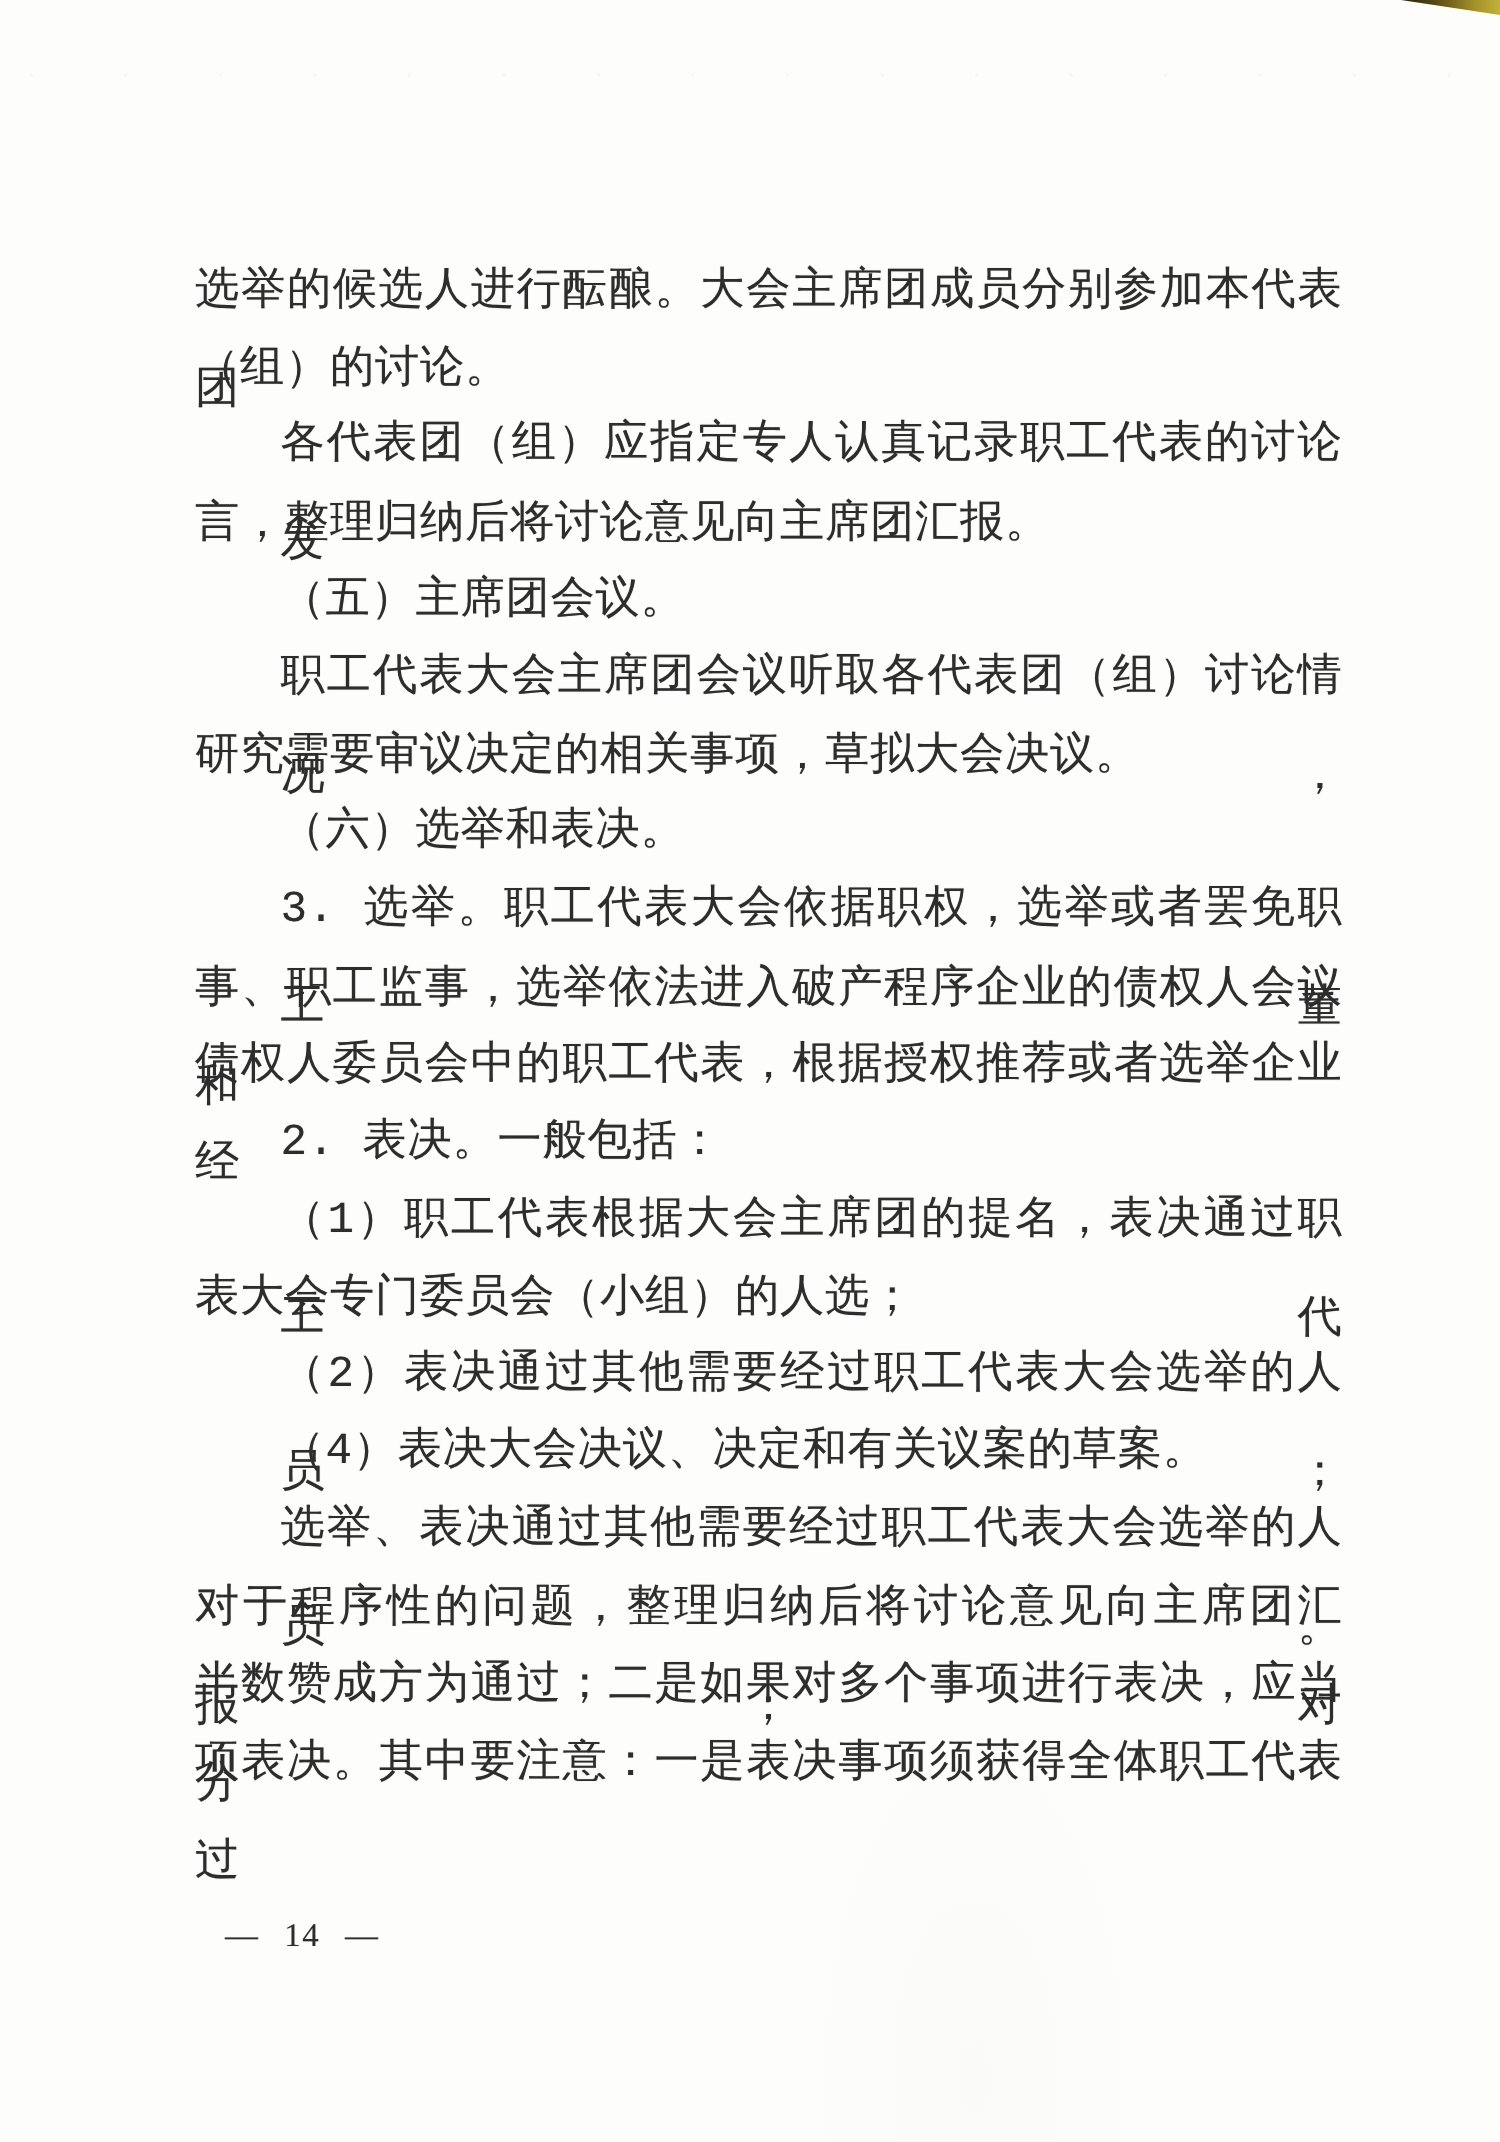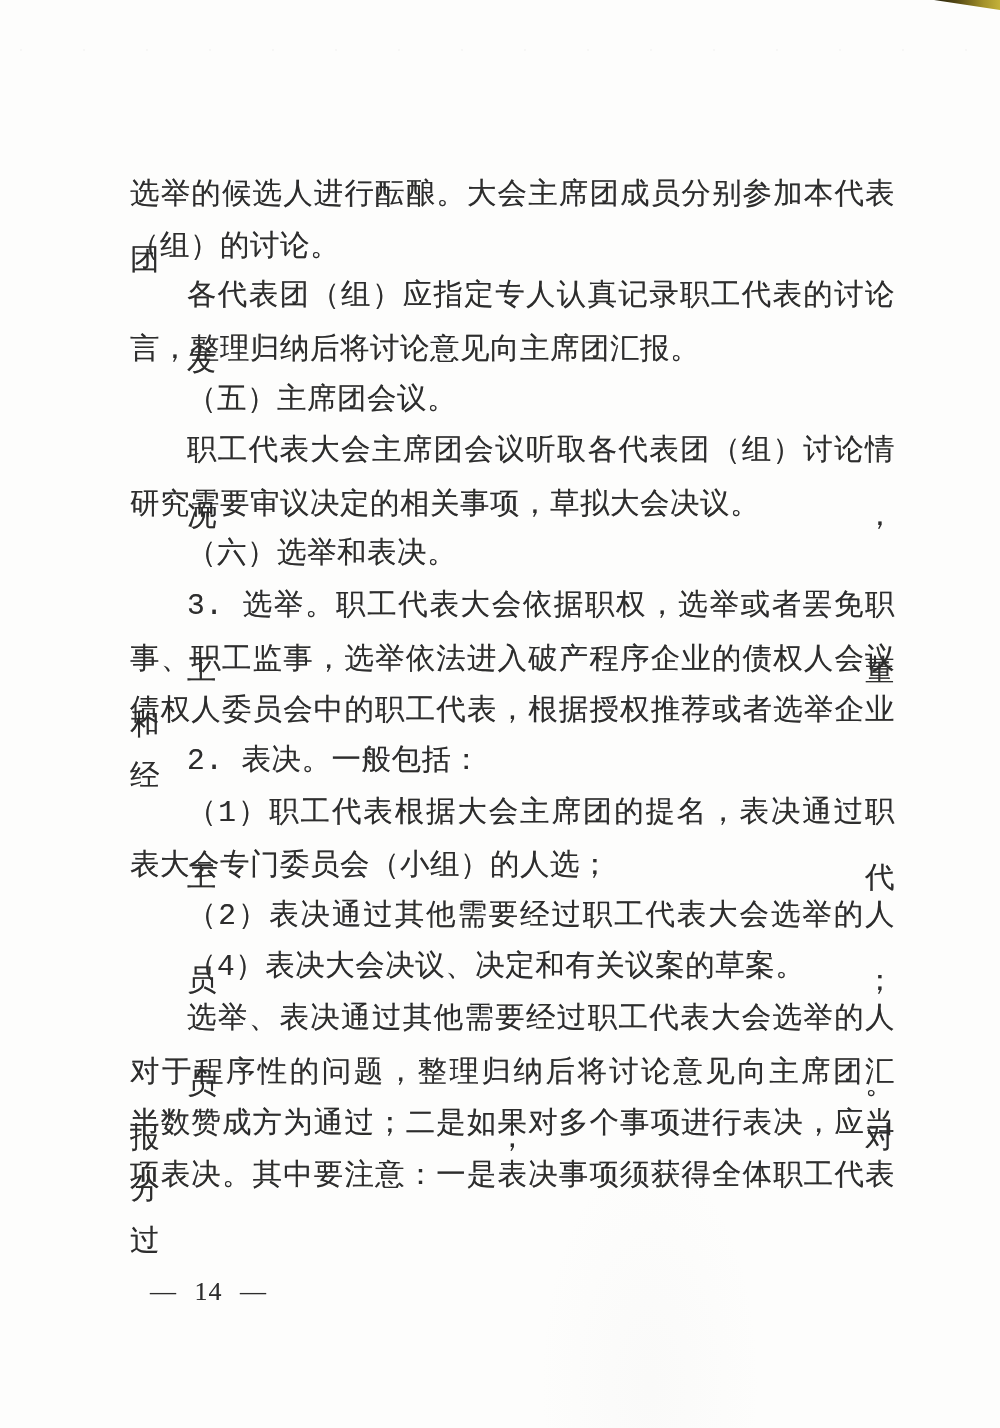--- a/index.html
+++ b/index.html
@@ -67,21 +67,21 @@
     -moz-text-align-last: justify;
   }
   .line.indent {
     padding-left: 57px;
     font-family: Liberation Mono, monospace;
   }
   .footer {
     position: absolute;
     top: 1277px;
     left: 150px;
-    font-size: 26px;
+    font-size: 22px;
     letter-spacing: 1px;
     word-spacing: 10px;
     color: var(--ink, #2d2d2d);
     text-shadow: 0 0 0.6px rgba(55,55,55,0.4);
   }
 </style>
 </head>
 <body style="--paper: #fdfdfc; --ink: #2d2d2d;">
 
 <div class="page">

